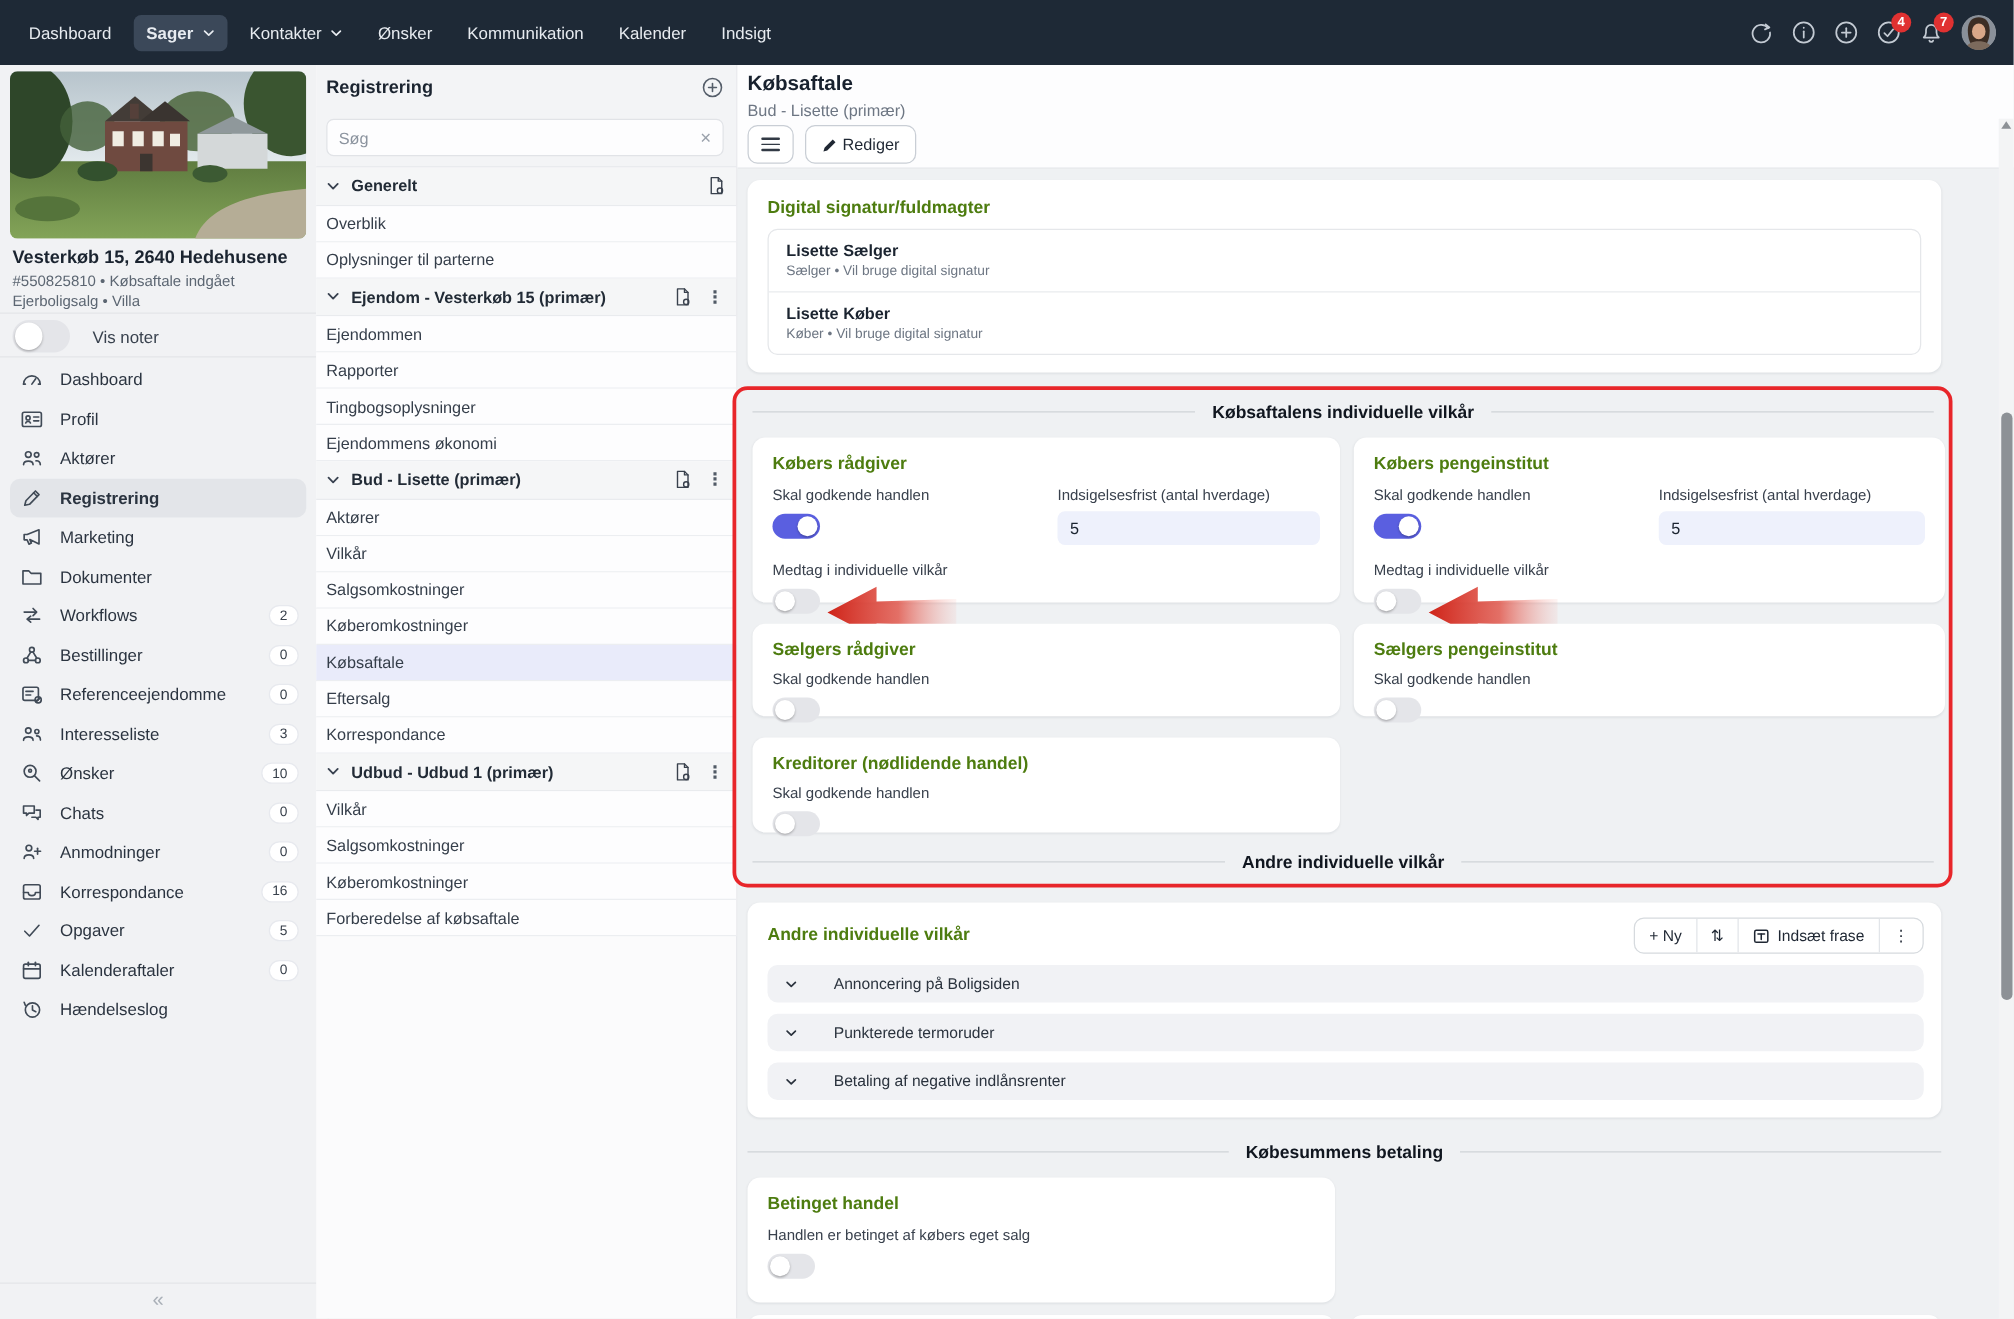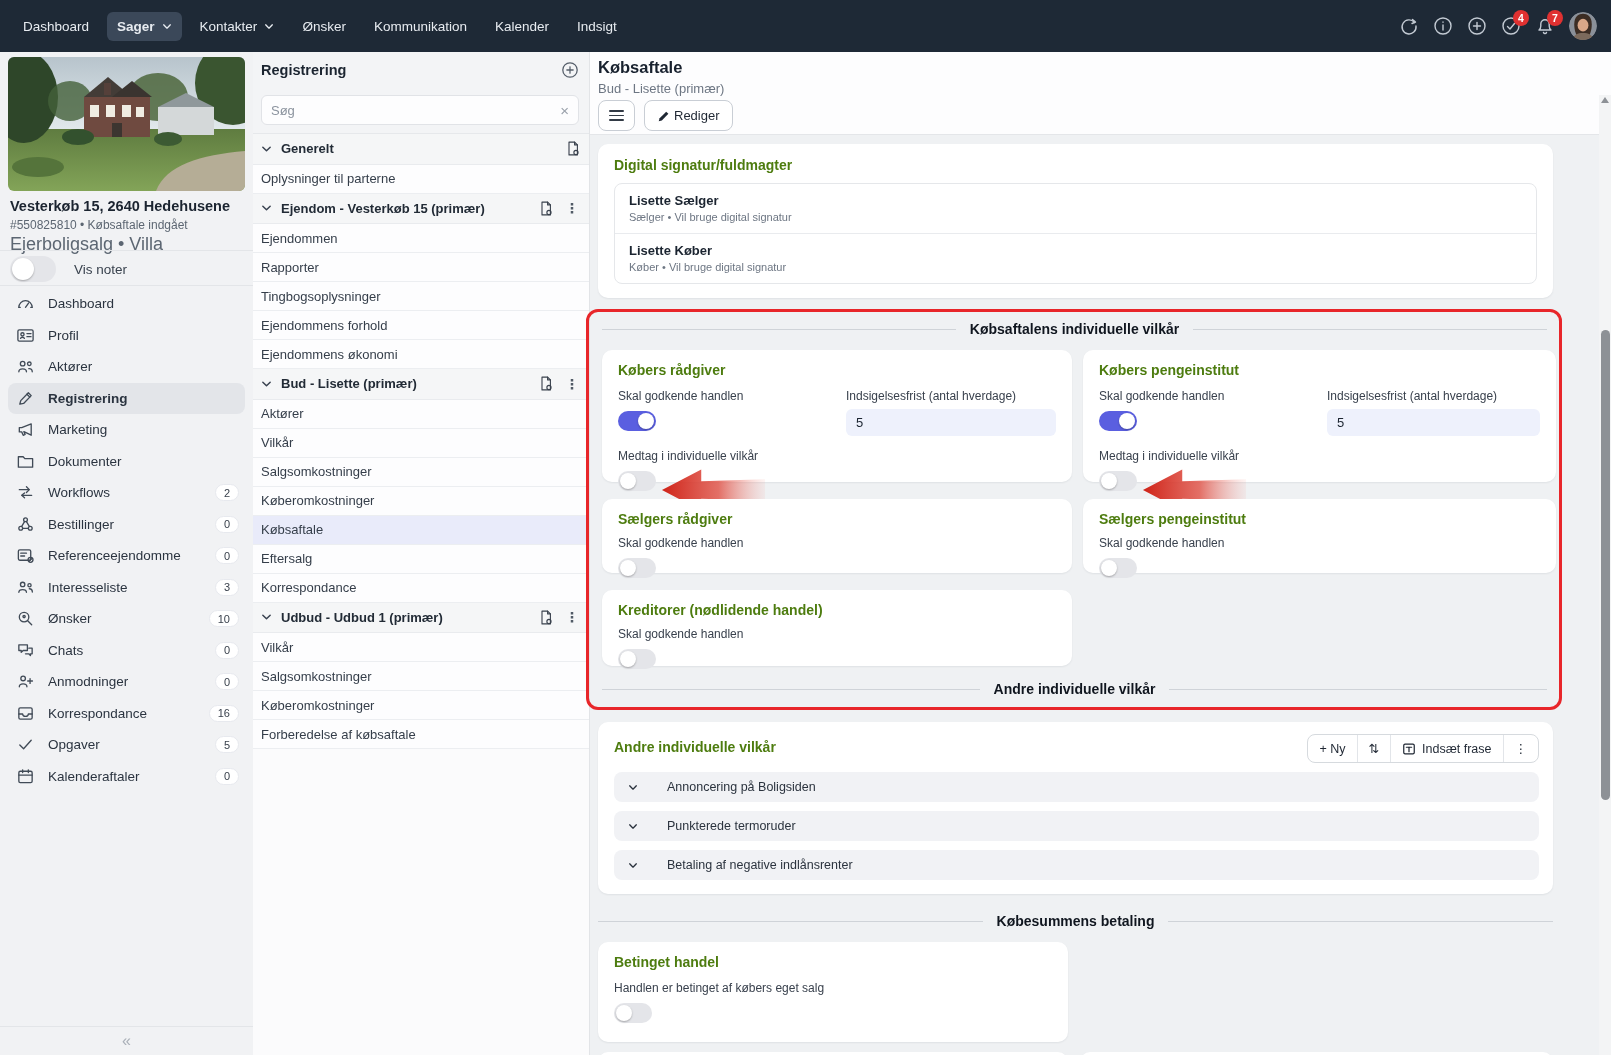--- a/index.html
+++ b/index.html
@@ -17,21 +17,21 @@
   .top-icons { position:absolute; right:14px; top:0; height:52px; display:flex; align-items:center; gap:14px; }
   .top-icon { position:relative; width:20px; height:20px; color:#c3cad3; cursor:pointer; }
   .badge { position:absolute; top:-6px; right:-8px; min-width:16px; height:16px; border-radius:8px; background:var(--badge-red,#e03131); color:#fff; font-size:10.5px; font-weight:bold; display:flex; align-items:center; justify-content:center; padding:0 4px; }
   .avatar { width:28px; height:28px; border-radius:50%; overflow:hidden; cursor:pointer; }
 
   
   .case-panel { position:absolute; left:0; top:52px; width:263px; height:1003px; background:#f1f2f4; border-right:1px solid #e2e4e7; }
   .photo { position:absolute; left:8px; top:5px; width:237px; height:134px; border-radius:6px; overflow:hidden; cursor:pointer; }
   .case-addr { position:absolute; left:10px; top:146px; font-size:14.5px; font-weight:bold; color:#1b2430; }
   .case-meta1 { position:absolute; left:10px; top:166px; font-size:12px; color:#5c6672; }
-  .case-meta2 { position:absolute; left:10px; top:182px; font-size:18px; color:#5c6672; }
+  .case-meta2 { position:absolute; left:10px; top:182px; font-size:12px; color:#5c6672; }
   .divider-h { position:absolute; left:0; width:253px; height:1px; background:#e3e5e8; }
   .notes-row { position:absolute; left:10px; top:204px; display:flex; align-items:center; gap:18px; }
   .side-menu { position:absolute; left:0; top:236px; width:253px; }
   .side-item { display:flex; align-items:center; height:31.5px; padding:0 14px 0 16px; gap:13px; font-size:13.5px; color:#2b3440; cursor:pointer; }
   .side-item .sicon { width:19px; height:19px; color:#414b57; flex:none; }
   .side-item.active { background:#e3e5e9; border-radius:8px; margin:0 8px; padding:0 6px 0 8px; font-weight:bold; }
   .slabel { flex:1; }
   .scount { background:#fff; border:1px solid #e7e9ee; border-radius:10px; font-size:11px; color:#39414c; padding:1.5px 8px; min-width:24px; text-align:center; }
   .scount:empty { display:none; }
   .collapse-row { position:absolute; left:0; top:974px; width:253px; height:29px; border-top:1px solid #e3e5e8; display:flex; align-items:center; justify-content:center; color:#aab0b8; font-size:16px; cursor:pointer; }
@@ -417,20 +417,30 @@
           <svg class="ico" width="19" height="19" viewBox="0 0 20 20">
             <rect x="3" y="4.5" width="14" height="12" rx="1.5"></rect>
             <line x1="3" y1="8.5" x2="17" y2="8.5"></line>
             <line x1="7" y1="3" x2="7" y2="5.8"></line>
             <line x1="13" y1="3" x2="13" y2="5.8"></line>
           </svg>
         </span>
       <span class="slabel">Kalenderaftaler</span>
         <span class="scount">0</span>
     </div>
+    <div class="side-item">
+      <span class="sicon">
+          <svg class="ico" width="19" height="19" viewBox="0 0 20 20">
+            <circle cx="10.5" cy="10.5" r="6"></circle>
+            <polyline points="10.5,7 10.5,10.5 13.3,12"></polyline>
+            <path d="M4.5 6.5L3.5 4"></path>
+          </svg>
+        </span>
+      <span class="slabel">Hændelseslog</span>
+    </div>
   </nav>
   <div class="collapse-row">
       <span>«</span>
     </div>
 </aside>
 
 <nav class="nav-panel">
   <div class="nav-head">
     <span class="nav-title">Registrering</span>
     <span class="plus-circle">
@@ -455,20 +465,23 @@
     <span class="grow">Generelt</span>
     <span class="doc-icon">
         <svg class="ico" width="16" height="17" viewBox="0 0 20 21" stroke-width="1.3">
           <path d="M5 2.5h7l3.5 3.5v12.5H5z"></path>
           <path d="M12 2.5V6h3.5"></path>
           <circle cx="13.7" cy="15.5" r="2.6"></circle>
         </svg>
       </span>
   </div>
   <div class="nav-item">
+      <span>Overblik</span>
+    </div>
+  <div class="nav-item">
       <span>Oplysninger til parterne</span>
     </div>
 
   <div class="nav-sec">
     <svg class="chev" width="11" height="8" viewBox="0 0 12 8">
         <polyline points="2,2 6,6 10,2"></polyline>
       </svg>
     <span class="grow">Ejendom - Vesterkøb 15 (primær)</span>
     <span class="doc-icon">
         <svg class="ico" width="16" height="17" viewBox="0 0 20 21" stroke-width="1.3">
@@ -480,23 +493,20 @@
     <span class="kebab">⋮</span>
   </div>
   <div class="nav-item">
       <span>Ejendommen</span>
     </div>
   <div class="nav-item">
       <span>Rapporter</span>
     </div>
   <div class="nav-item">
       <span>Tingbogsoplysninger</span>
-    </div>
-  <div class="nav-item">
-      <span>Ejendommens forhold</span>
     </div>
   <div class="nav-item">
       <span>Ejendommens økonomi</span>
     </div>
 
   <div class="nav-sec">
     <svg class="chev" width="11" height="8" viewBox="0 0 12 8">
         <polyline points="2,2 6,6 10,2"></polyline>
       </svg>
     <span class="grow">Bud - Lisette (primær)</span>

